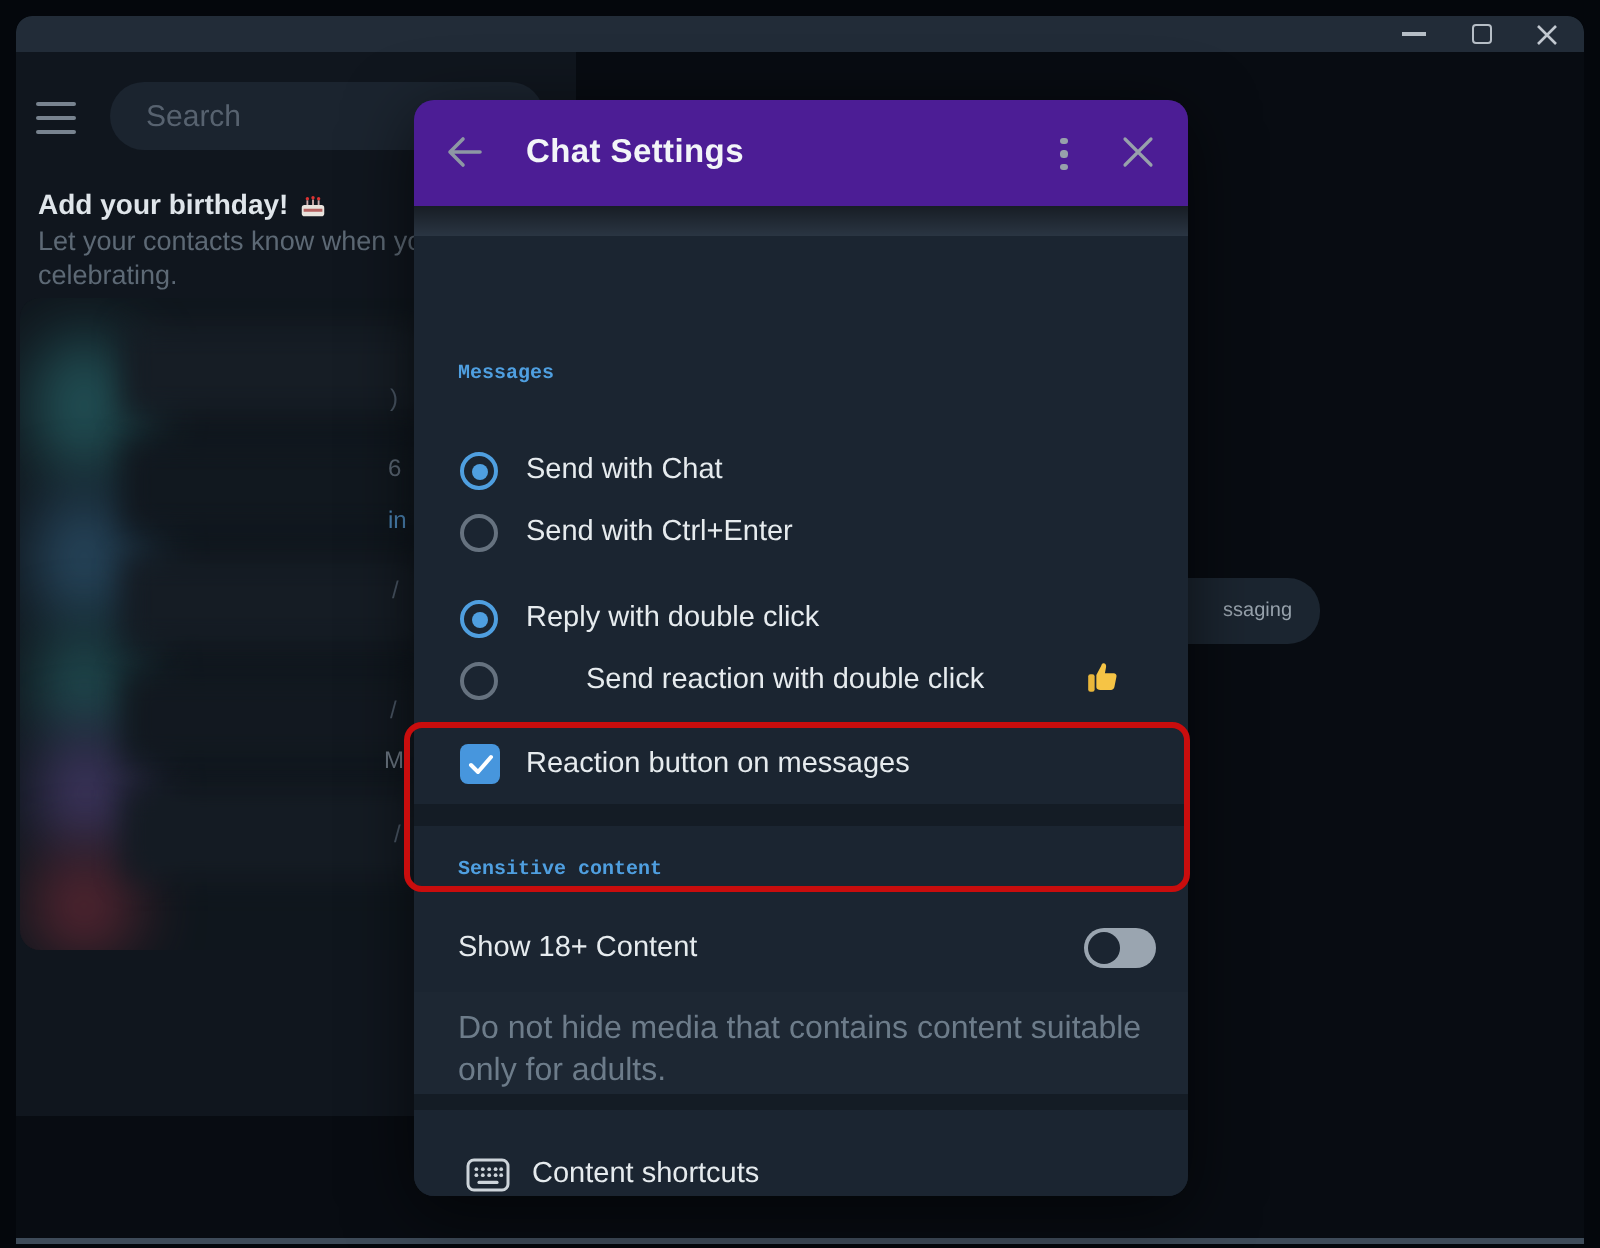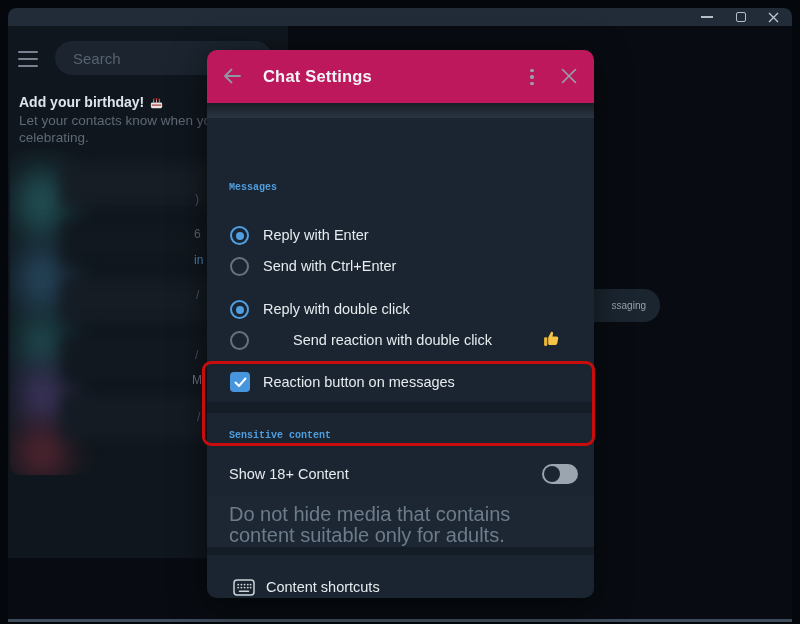--- a/index.html
+++ b/index.html
@@ -29,21 +29,21 @@
   .chatlist-img { position:absolute; left:2px; top:123px; width:200px; height:326px; background:#141b23; border-radius:10px 0 0 10px; overflow:hidden; }
   .blob { position:absolute; border-radius:50%; filter:blur(16px); }
   .rowband { position:absolute; left:52px; width:150px; filter:blur(7px); }
   .img-tint { position:absolute; inset:0; background:rgba(8,12,18,0.30); }
 
   
   .bubble { position:absolute; left:560px; top:281px; width:92px; height:33px; background:#1b2530; border-radius:6px 16px 16px 16px; color:#97a2ac; font-size:10px; display:flex; align-items:center; justify-content:flex-end; padding-right:14px; }
 
   
   .dialog { position:absolute; left:207px; top:50px; width:387px; height:548px; background:#18222d; border-radius:10px; box-shadow:0 8px 34px rgba(0,0,0,0.6); overflow:hidden; z-index:10; }
-  .dlg-header { position:absolute; left:0; top:0; width:100%; height:53px; background:#be185d;text-align:right; }
+  .dlg-header { position:absolute; left:0; top:0; width:100%; height:53px; background:#4c1d95;text-align:right; }
   .back-btn { position:absolute; left:14px; top:16px; width:24px; height:22px; cursor:pointer; }
   .dlg-title { position:absolute; left:56px; top:17px; font-size:16.5px; font-weight:bold; color:#f2f5f8; letter-spacing:0.2px; }
   .more-btn { position:absolute; left:314px; top:16px; width:22px; height:22px; display:flex; flex-direction:column; align-items:center; justify-content:center; gap:3px; cursor:pointer; }
   .more-btn i { width:3.5px; height:3.5px; border-radius:50%; background:#97a1ab; }
   .dlg-close { position:absolute; left:352px; top:16px; width:22px; height:22px; cursor:pointer; }
 
   .peek-strip { position:absolute; left:0; top:53px; width:100%; height:15px; background:#2a3542; }
   .peek-strip::before { content:""; position:absolute; inset:0; background:linear-gradient(to bottom, rgba(0,0,0,0.45), rgba(0,0,0,0)); }
 
   .section { position:absolute; left:0; width:100%; background:#1b2531; }
@@ -59,21 +59,21 @@
 
   .radio { position:absolute; left:23px; width:19px; height:19px; border-radius:50%; border:2px solid #66727f; cursor:pointer; }
   .radio.sel { border-color:#4f9fe0; }
   .radio.sel::after { content:""; position:absolute; left:3.5px; top:3.5px; width:8px; height:8px; border-radius:50%; background:#4f9fe0; }
 
   .checkbox { position:absolute; left:23px; width:20px; height:20px; border-radius:4px; background:#4796dd; display:flex; align-items:center; justify-content:center; cursor:pointer; }
 
   .toggle { position:absolute; left:335px; top:28px; width:36px; height:20px; border-radius:10px; background:#9aa5b0; cursor:pointer; }
   .toggle .knob { position:absolute; left:2px; top:2px; width:16px; height:16px; border-radius:50%; background:#1b2531; }
 
-  .desc-text { position:absolute; left:22px; top:8px; width:350px; font-size:20px; line-height:21px; color:#6d7c8a; }
+  .desc-text { position:absolute; left:22px; top:8px; width:350px; font-size:16px; line-height:21px; color:#6d7c8a; }
 
   .action-row { position:absolute; left:0; width:100%; height:38px; cursor:pointer; }
   .action-icon { position:absolute; left:26px; top:10px; }
   .action-label { position:absolute; left:59px; top:10px; font-size:14.5px; color:#e6ebee; }
 
   .thumb-emoji { position:absolute; left:335px; top:132px; width:19px; height:19px; }
 
   
   .annotation { position:absolute; left:202px; top:361px; width:393px; height:85px; border:3.5px solid #c90d0d; border-radius:9px; z-index:20; pointer-events:none; }
 
@@ -171,21 +171,21 @@
           </svg>
       </div>
     </div>
 
     <div class="peek-strip"></div>
 
     <div class="section sec-messages">
       <div class="sec-header" style="top:64px;">Messages</div>
 
       <div class="radio sel" style="top:108px;"></div>
-      <div class="rowlabel" style="top:109px;">Reply with Enter</div>
+      <div class="rowlabel" style="top:109px;">Send with Chat</div>
 
       <div class="radio" style="top:139px;"></div>
       <div class="rowlabel" style="top:140px;">Send with Ctrl+Enter</div>
 
       <div class="radio sel" style="top:182px;"></div>
       <div class="rowlabel" style="top:183px;">Reply with double click</div>
 
       <div class="radio" style="top:213px;"></div>
       <div class="rowlabel" style="top:214px;margin-left:30px;">Send reaction with double click</div>
 

